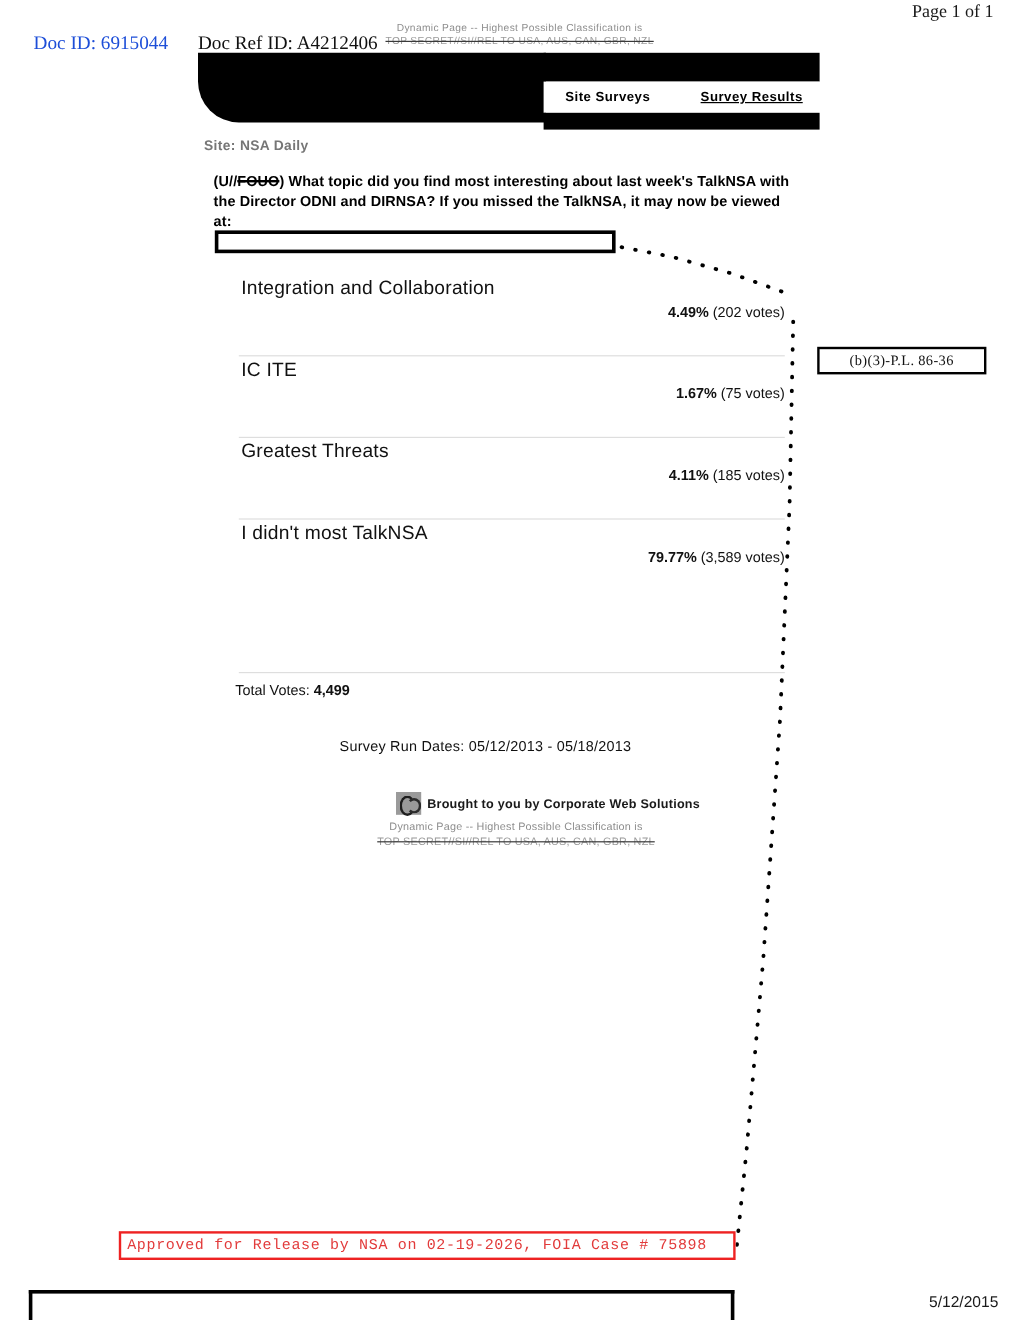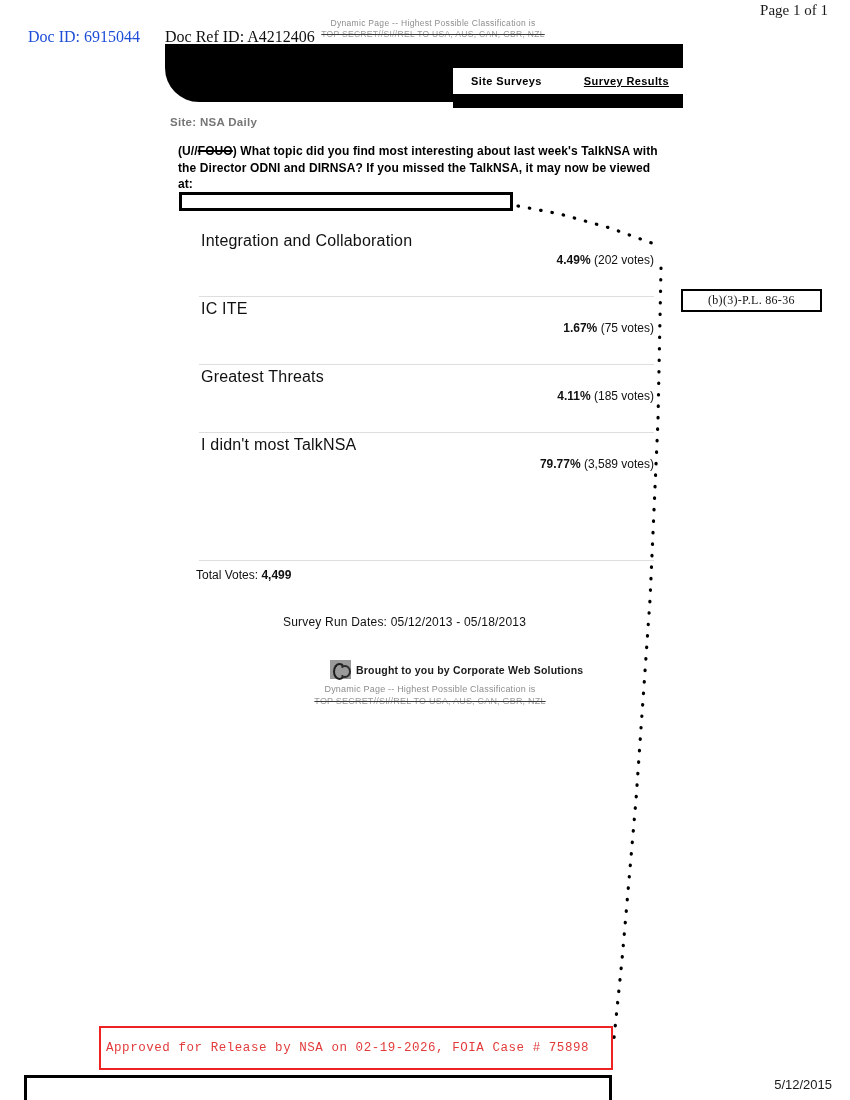--- a/index.html
+++ b/index.html
@@ -271,21 +271,21 @@
   }
 
   
   .release-stamp {
     position: absolute;
     top: 1026px;
     left: 99px;
     width: 514px;
     box-sizing: border-box;
     border: 2.5px solid #ee2222;
-    padding: 13px 5px;
+    padding: 3px 5px;
     font-family: "Liberation Mono", monospace;
     font-size: 12.5px;
     color: #e23b3b;
     letter-spacing: .55px;
     white-space: nowrap;
     background: #fff;
   }
 
   
   .bottom-box {

